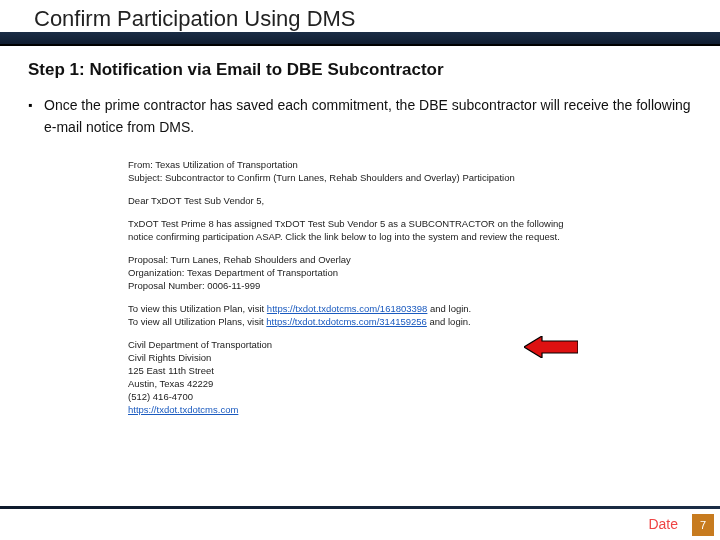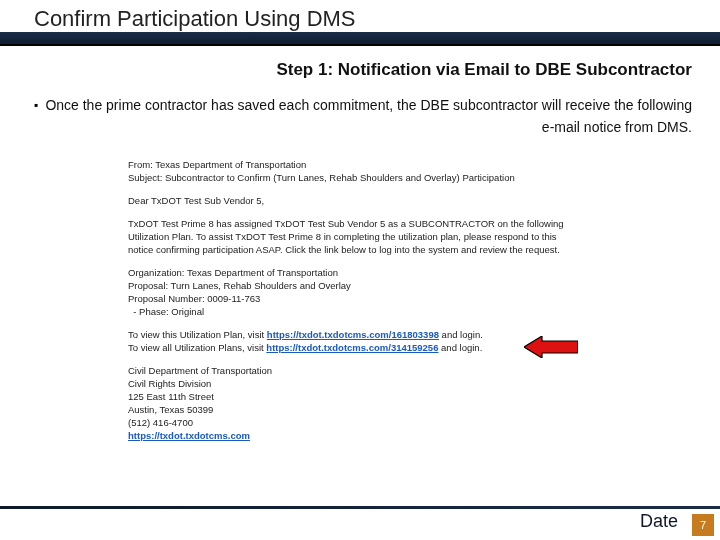--- a/index.html
+++ b/index.html
@@ -15,52 +15,52 @@
   }
   .title-text {
     position: absolute; left: 34px; top: 6px;
     font-size: 22px; font-weight: 400; color: #222;
   }
   .title-underline {
     position: absolute; left: 0; right: 0; top: 44px; height: 2px; background: #000;
   }
 
   
-  .body { position: absolute; top: 60px; left: 28px; right: 28px; text-align: right; }
+  .body { position: absolute; top: 60px; left: 28px; right: 28px; }
 
   .step-heading { font-size: 17px; font-weight: bold; color: #111; margin-bottom: 14px; }
 
   .bullet-row { display: flex; align-items: flex-start; }
   .bullet-mark { width: 10px; flex: 0 0 10px; font-size: 12px; line-height: 22px; color: #000; font-family: "Segoe UI Symbol", Arial, sans-serif; }
   .bullet-text { font-size: 14px; line-height: 22px; color: #111; padding-left: 6px; }
 
   
   .email-box {
     position: absolute; top: 158px; left: 128px; width: 470px; height: 310px;
     background: #fff;
   }
   .email-box .line { font-size: 9.5px; color: #222; line-height: 13px; white-space: pre; filter: blur(0.25px); }
   .email-box .spacer { height: 10px; }
-  .email-box a.link { color: #1a5abf; text-decoration: underline; font-weight: bold; }
+  .email-box a.link { color: #1a5abf; text-decoration: underline; }
 
   .red-arrow {
     position: absolute; top: 336px; left: 524px; width: 54px; height: 22px;
   }
 
   
   .footer {
     position: absolute; left: 0; right: 0; bottom: 0; height: 34px;
     background: #fff;
   }
   .footer-divider {
     position: absolute; left: 0; right: 0; top: 0; height: 3px;
     background: linear-gradient(to right, #0e1a2c 0%, #1b2d46 100%);
   }
   .footer-date {
-    position: absolute; right: 42px; bottom: 8px; font-size: 18px; color: #0f172a; margin-left: 28px;
+    position: absolute; right: 42px; bottom: 8px; font-size: 14px; color: #ef4444; margin-left: 28px;
   }
   .footer-pagebox {
     position: absolute; right: 6px; bottom: 4px; width: 22px; height: 22px;
     background: #c77b1f;
     color: #fff; font-size: 11px; font-weight: 400;
     display: flex; align-items: center; justify-content: center;
   }
 </style>
 </head>
 <body>
@@ -75,41 +75,39 @@
 
   <div class="body">
     <div class="step-heading">Step 1: Notification via Email to DBE Subcontractor</div>
     <div class="bullet-row">
       <div class="bullet-mark">▪</div>
       <div class="bullet-text">Once the prime contractor has saved each commitment, the DBE subcontractor will receive the following e-mail notice from DMS.</div>
     </div>
   </div>
 
   <div class="email-box">
-    <div class="line">From: Texas Department of Transportation</div>
+    <div class="line">From: Texas Utilization of Transportation</div>
     <div class="line">Subject: Subcontractor to Confirm (Turn Lanes, Rehab Shoulders and Overlay) Participation</div>
     <div class="spacer"></div>
     <div class="line">Dear TxDOT Test Sub Vendor 5,</div>
     <div class="spacer"></div>
     <div class="line">TxDOT Test Prime 8 has assigned TxDOT Test Sub Vendor 5 as a SUBCONTRACTOR on the following</div>
-    <div class="line">Utilization Plan. To assist TxDOT Test Prime 8 in completing the utilization plan, please respond to this</div>
     <div class="line">notice confirming participation ASAP. Click the link below to log into the system and review the request.</div>
     <div class="spacer"></div>
+    <div class="line">Proposal: Turn Lanes, Rehab Shoulders and Overlay</div>
     <div class="line">Organization: Texas Department of Transportation</div>
-    <div class="line">Proposal: Turn Lanes, Rehab Shoulders and Overlay</div>
-    <div class="line">Proposal Number: 0009-11-763</div>
-    <div class="line">  - Phase: Original</div>
+    <div class="line">Proposal Number: 0006-11-999</div>
     <div class="spacer"></div>
     <div class="line"><span>To view this Utilization Plan, visit </span><a class="link">https://txdot.txdotcms.com/161803398</a><span> and login.</span></div>
     <div class="line"><span>To view all Utilization Plans, visit </span><a class="link">https://txdot.txdotcms.com/314159256</a><span> and login.</span></div>
     <div class="spacer"></div>
     <div class="line">Civil Department of Transportation</div>
     <div class="line">Civil Rights Division</div>
     <div class="line">125 East 11th Street</div>
-    <div class="line">Austin, Texas 50399</div>
+    <div class="line">Austin, Texas 42229</div>
     <div class="line">(512) 416-4700</div>
     <div class="line"><a class="link">https://txdot.txdotcms.com</a></div>
   </div>
 
   <div class="red-arrow">
     <svg viewBox="0 0 54 22" width="54" height="22">
       <polygon points="0,11 18,0 18,5 54,5 54,17 18,17 18,22" fill="#d11" stroke="#000" stroke-width="1.2"></polygon>
     </svg>
   </div>
 

